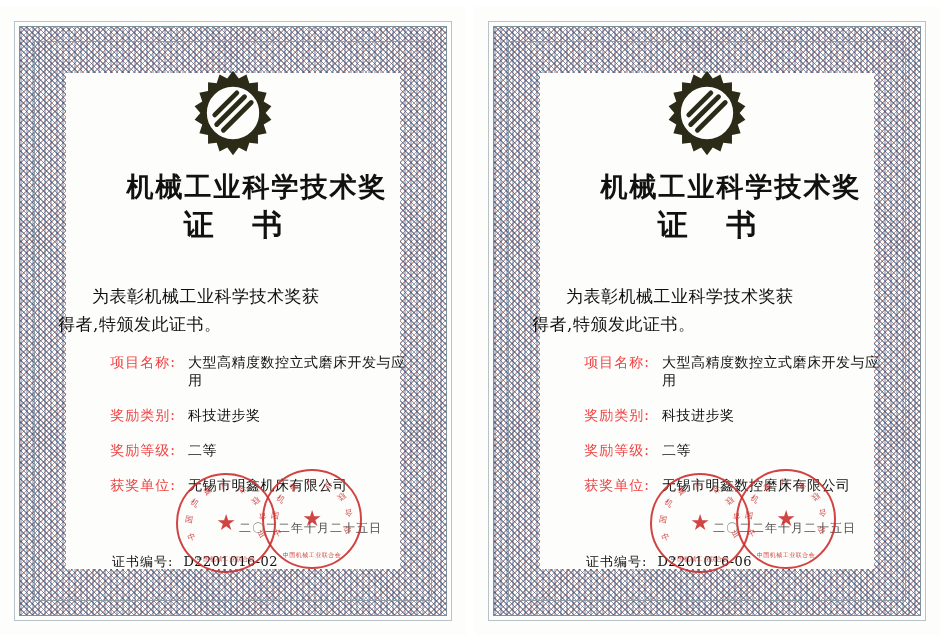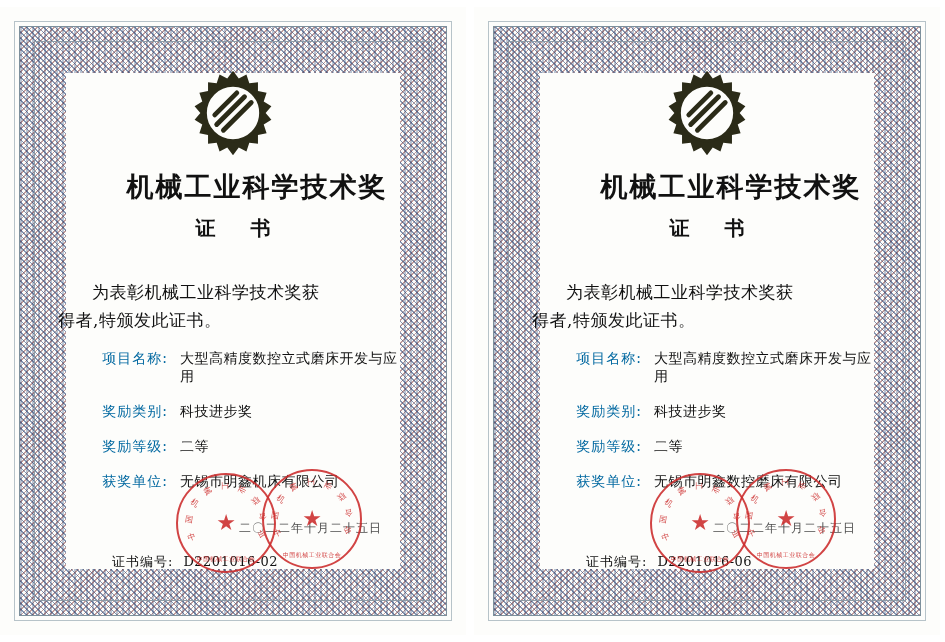--- a/index.html
+++ b/index.html
@@ -100,24 +100,23 @@
     font-size: 27px;
     letter-spacing: 2px;
     color: #111111;
     margin-top: 4px;
     padding-left: 48px;
   }
   .title-sub {
     text-align: center;
     font-family: "DejaVu Serif", "Liberation Serif", serif;
     font-weight: bold;
-    font-size: 20px;
+    font-size: 30px;
     letter-spacing: 14px;
     color: #111111;
-    margin-top: 10px;
     padding-left: 14px;
   }
   .body-text {
     margin-top: 36px;
     font-family: "DejaVu Serif", "Liberation Serif", serif;
     font-size: 17px;
     color: #111111;
     line-height: 1.65;
     letter-spacing: 0.5px;
   }
@@ -130,23 +129,24 @@
   .field-row {
     display: flex;
     align-items: baseline;
     margin-bottom: 17px;
     font-family: "DejaVu Serif", "Liberation Serif", serif;
   }
   .field-label {
     width: 104px;
     text-align: right;
     font-size: 14px;
-    color: #0369a1;
+    color: #ef4444;
     letter-spacing: 1px;
     flex: 0 0 auto;
+    margin-left: 8px;
   }
   .field-value {
     margin-left: 12px;
     font-size: 14px;
     color: #111111;
     letter-spacing: 0.5px;
   }
   .footer-row {
     position: absolute;
     left: 24px;

